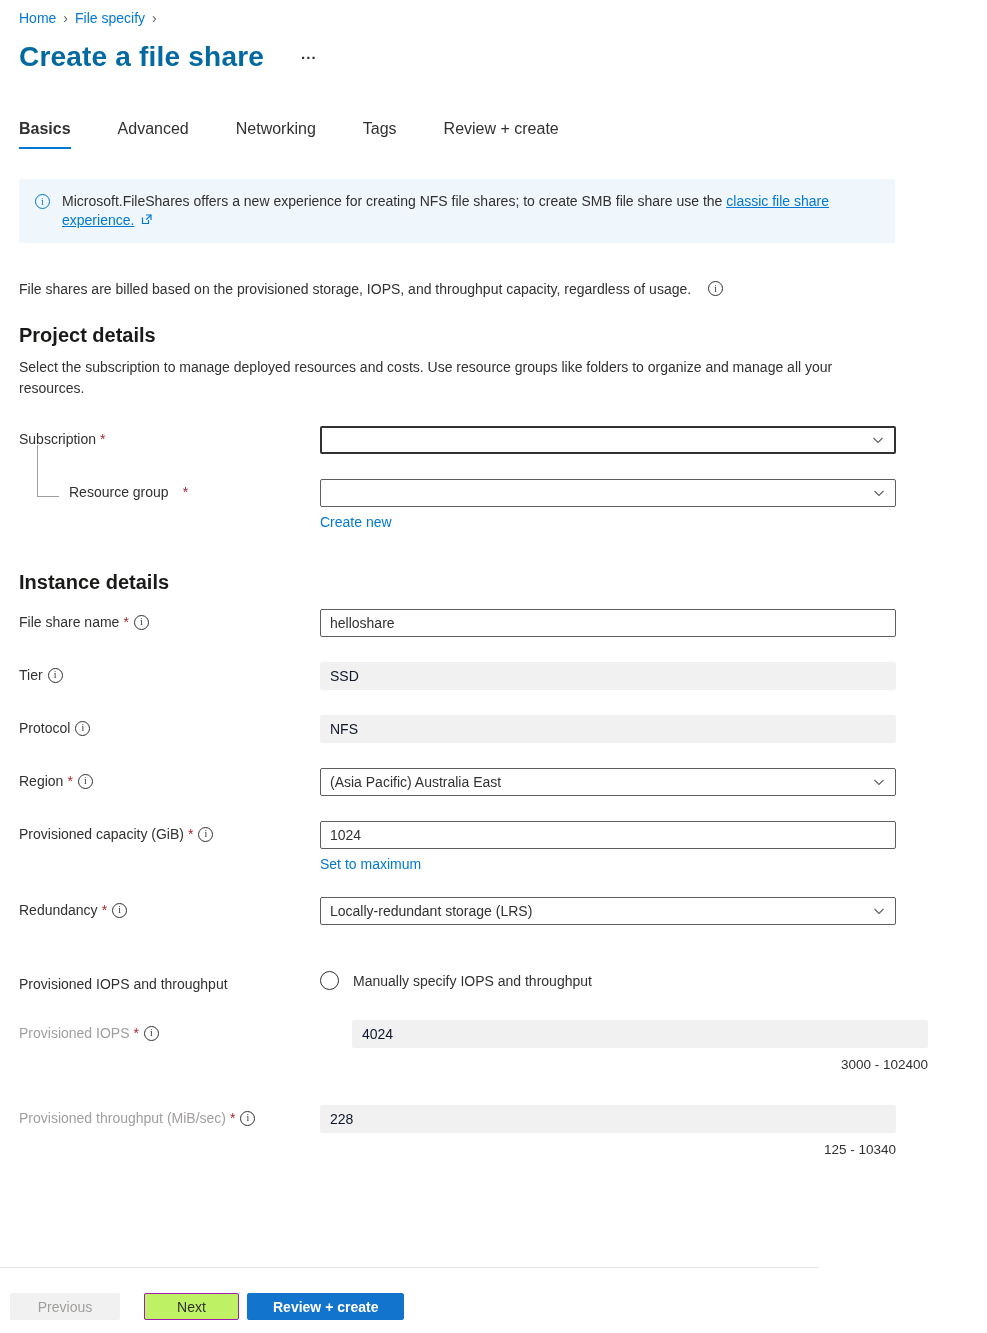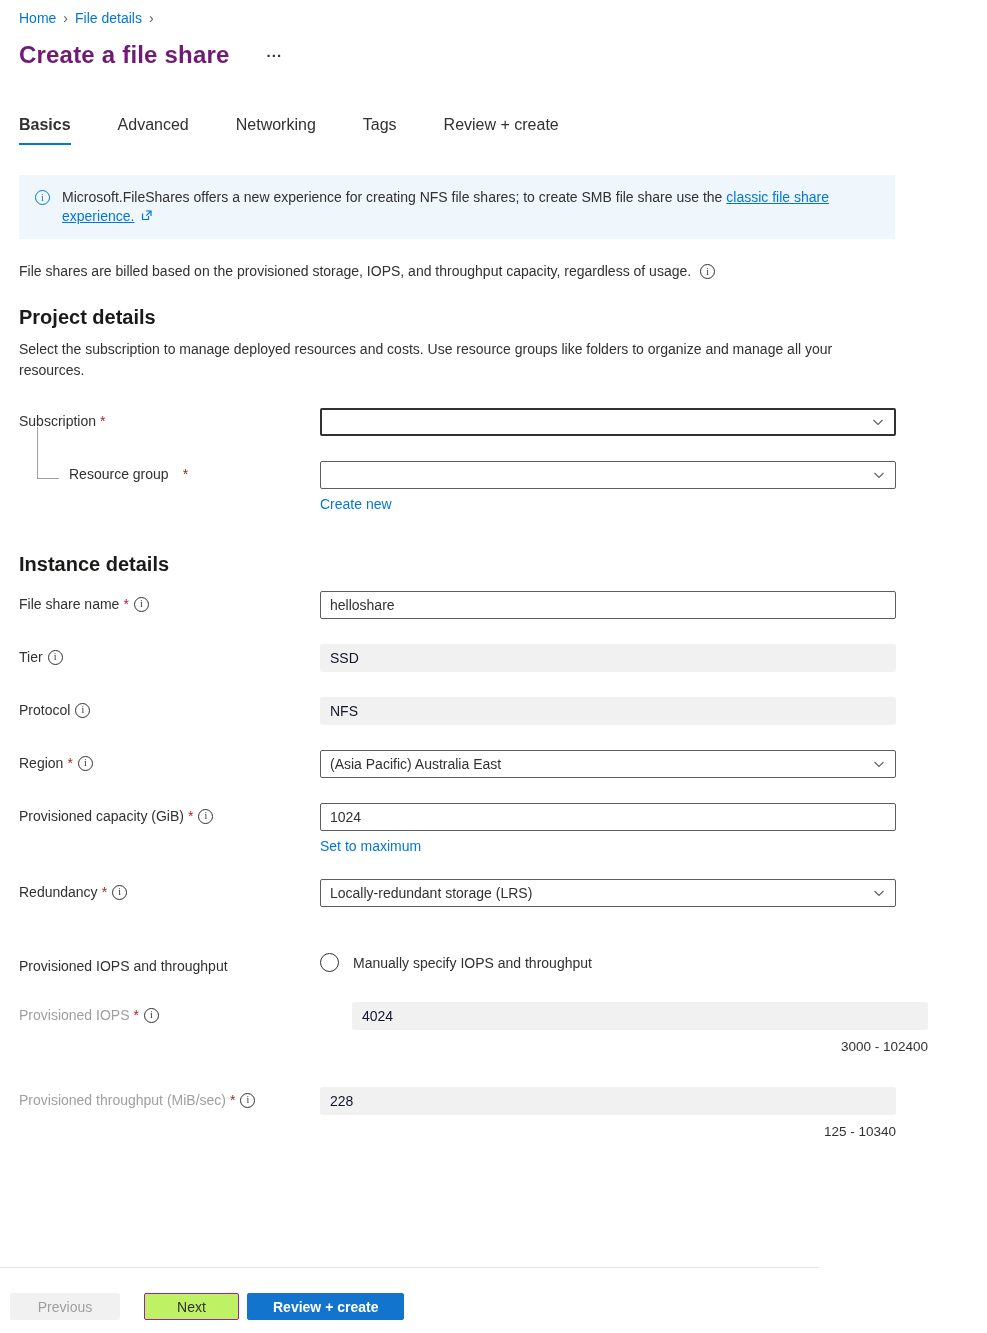--- a/index.html
+++ b/index.html
@@ -11,21 +11,21 @@
   }
   .page { padding: 10px 0 0 19px; }
 
   
   .breadcrumb { font-size: 14px; display: flex; align-items: center; gap: 7px; }
   .breadcrumb a { color: #0078d4; text-decoration: none; cursor: pointer; }
   .crumb-sep { color: #605e5c; font-size: 14px; }
 
   
   .title-row { margin-top: 15px; display: flex; align-items: center; }
-  h1 { font-size: 24px; font-weight: 700; color: #701a75; letter-spacing: 0.2px; }
+  h1 { font-size: 28px; font-weight: 700; color: #0369a1; letter-spacing: 0.2px; }
   .ellipsis-btn {
     background: none; border: none; color: #323130; font-size: 15px; font-weight: 700;
     margin-left: 33px; cursor: pointer; letter-spacing: 1px; line-height: 1; padding: 4px; margin-top: -8px;
   }
 
   
   .tabs { margin-top: 47px; display: flex; }
   .tab { font-size: 16px; color: #323130; padding-bottom: 9px; margin-right: 47px;
          border-bottom: 2px solid transparent; cursor: pointer; }
   .tab.active { font-weight: 700; border-bottom-color: #0078d4; }
@@ -41,21 +41,21 @@
 
   .icon-info {
     display: inline-flex; align-items: center; justify-content: center; flex: 0 0 auto;
     width: 15px; height: 15px; border-radius: 50%; border: 1px solid #323130;
     font-size: 10px; line-height: 1; color: #323130; font-family: "Liberation Serif", serif;
     vertical-align: -2px; cursor: default;
   }
   .icon-info.blue { border-color: #0078d4; color: #0078d4; margin-top: 2px; }
 
   
-  .billing-note { margin-top: 24px; display: flex; align-items: flex-end; gap: 9px; }
+  .billing-note { margin-top: 38px; display: flex; align-items: flex-start; gap: 17px; }
 
   
   .section-heading { font-size: 20px; font-weight: 700; color: #1b1a19; }
   .project-heading { margin-top: 27px; }
   .section-desc { margin-top: 10px; max-width: 872px; line-height: 21px; }
   .instance-heading { margin-top: 41px; }
 
   
   .form-row { display: flex; align-items: flex-start; margin-top: 25px; }
   .label-col { flex: 0 0 301px; padding-top: 5px; display: flex; align-items: center; gap: 5px; }
@@ -116,21 +116,21 @@
   .btn-primary { background: #1374cd; border: 1px solid #1374cd; color: #fff; font-weight: 700; padding: 0 25px; margin-left: 8px; }
 </style>
 </head>
 <body>
 
 <div class="page">
 
   <div class="breadcrumb">
     <a href="#">Home</a>
     <span class="crumb-sep">›</span>
-    <a href="#">File details</a>
+    <a href="#">File specify</a>
     <span class="crumb-sep">›</span>
   </div>
 
   <div class="title-row">
     <h1>Create a file share</h1>
     <button class="ellipsis-btn">...</button>
   </div>
 
   <div class="tabs">
     <div class="tab active">Basics</div>

